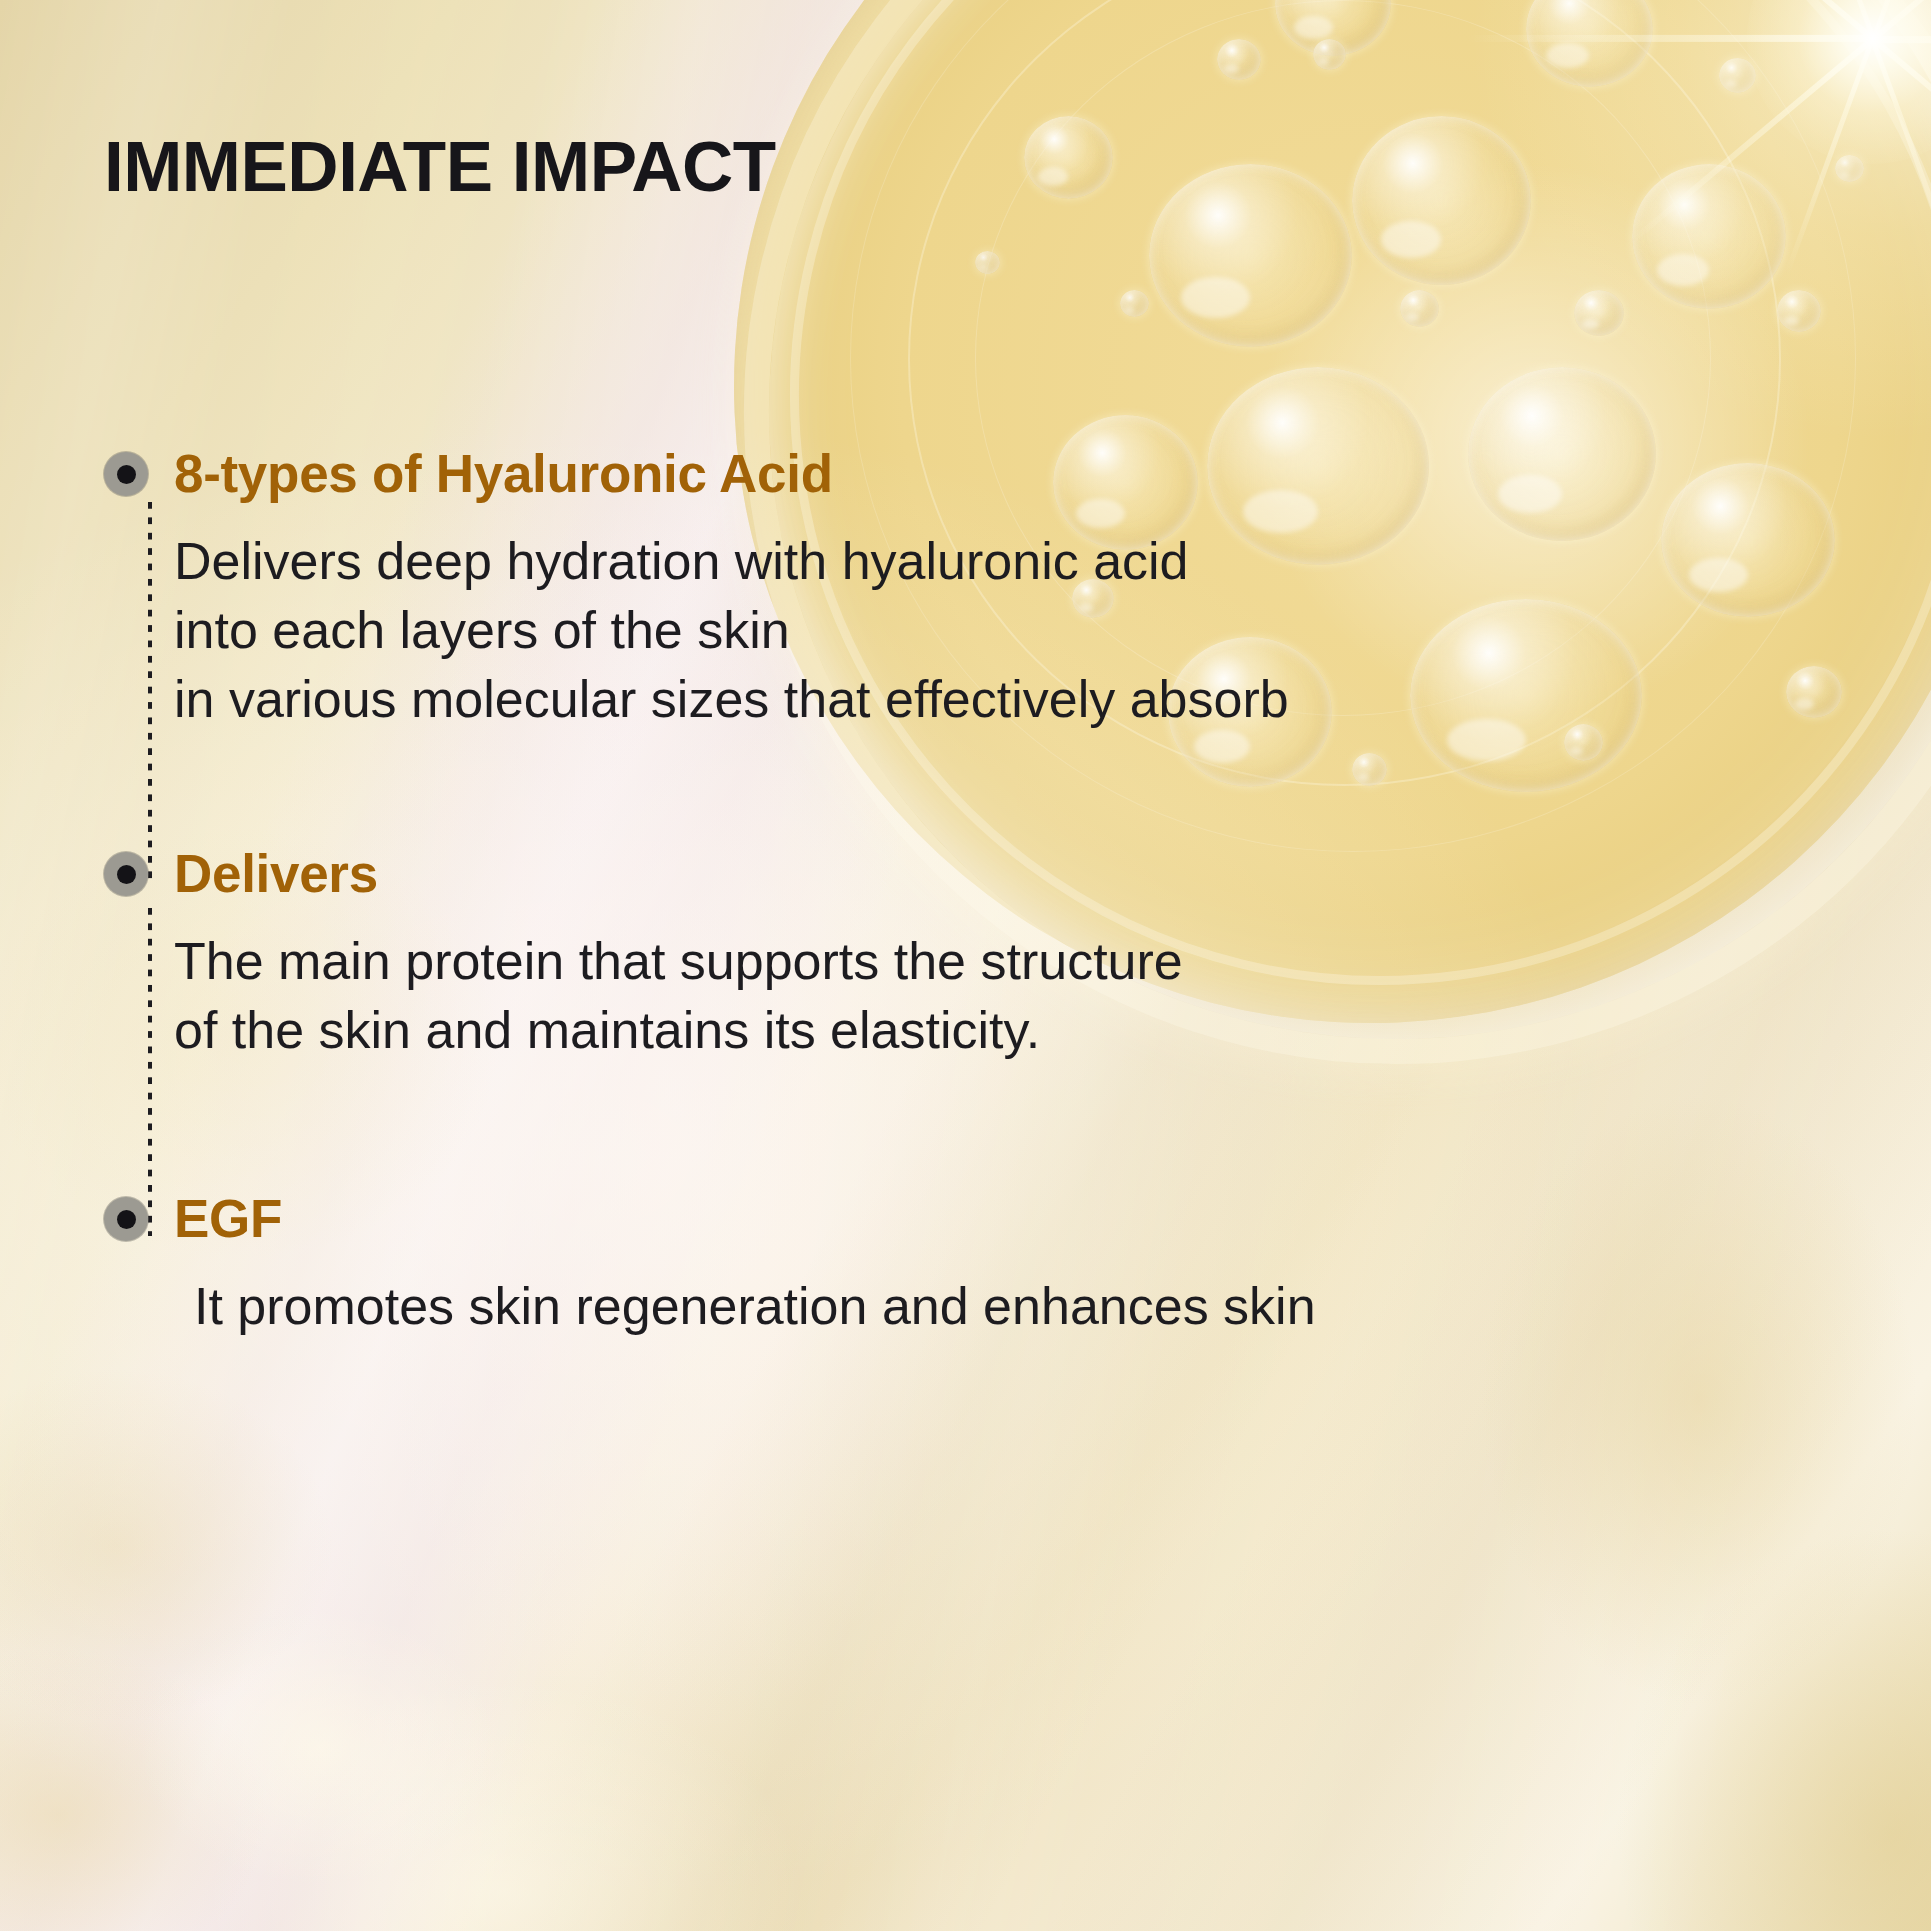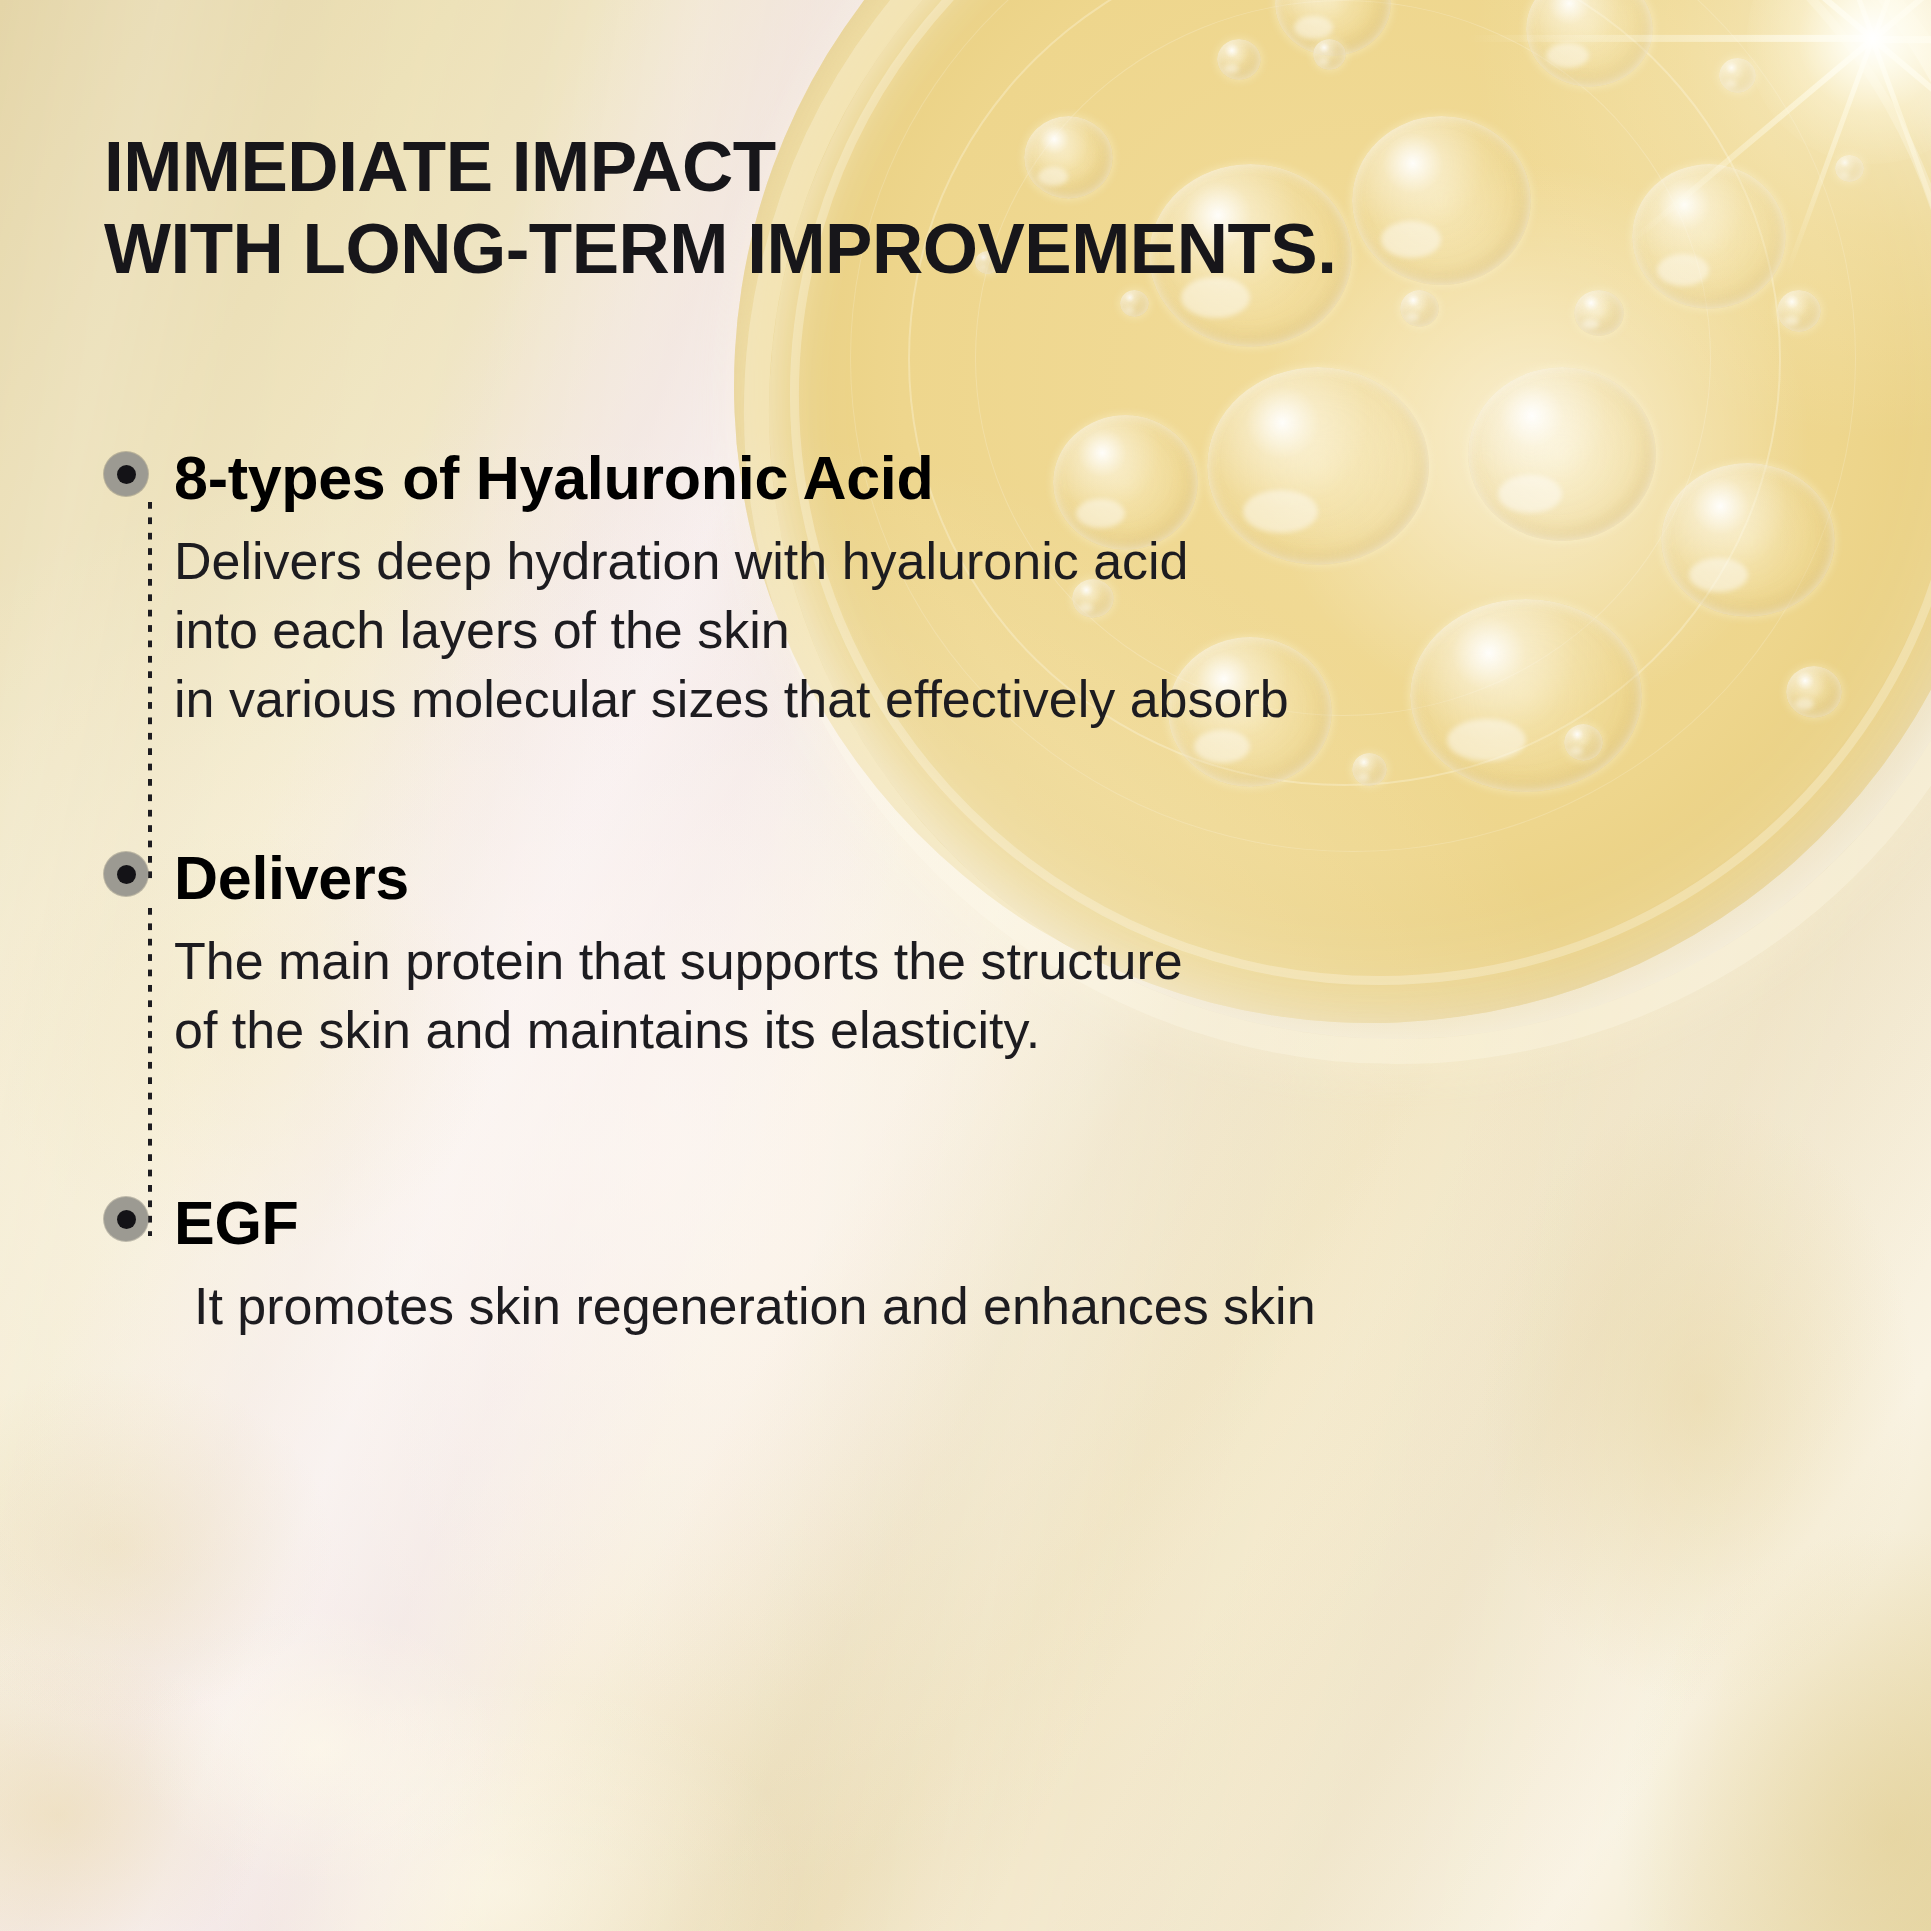--- a/index.html
+++ b/index.html
@@ -247,23 +247,23 @@
     position: absolute;
     left: 12.6px; top: 12.6px;
     width: 19.3px; height: 19.3px;
     border-radius: 50%;
     background: #141317;
   }
   .item-title {
     position: absolute;
     left: 70px;
     top: -8.7px;
-    font-size: 61px;
+    font-size: 53px;
     font-weight: 700;
-    color: #000000;
+    color: #a16207;
     white-space: nowrap;
     letter-spacing: -0.3px;
   }
   .item-body {
     position: absolute;
     left: 70px;
     font-size: 52px;
     line-height: 1.33;
     font-weight: 400;
     color: #1d1c20;
@@ -335,21 +335,20 @@
       <div class="core"></div>
     </div>
   </div>
 
   <div class="bg-layer bg-wash"></div>
 
   <div class="content">
 
     <div class="headline">
       <span class="line">IMMEDIATE IMPACT</span>
-      <span class="line">WITH LONG-TERM IMPROVEMENTS.</span>
     </div>
 
     <div class="timeline-line" style="top:502px;height:377px;"></div>
     <div class="timeline-line" style="top:908px;height:328px;"></div>
 
     <div class="item" style="top:452px;">
       <span class="marker"></span>
       <span class="item-title">8-types of Hyaluronic Acid</span>
       <span class="item-body" style="top:75px;">
         <span class="bl">Delivers deep hydration with hyaluronic acid</span>

